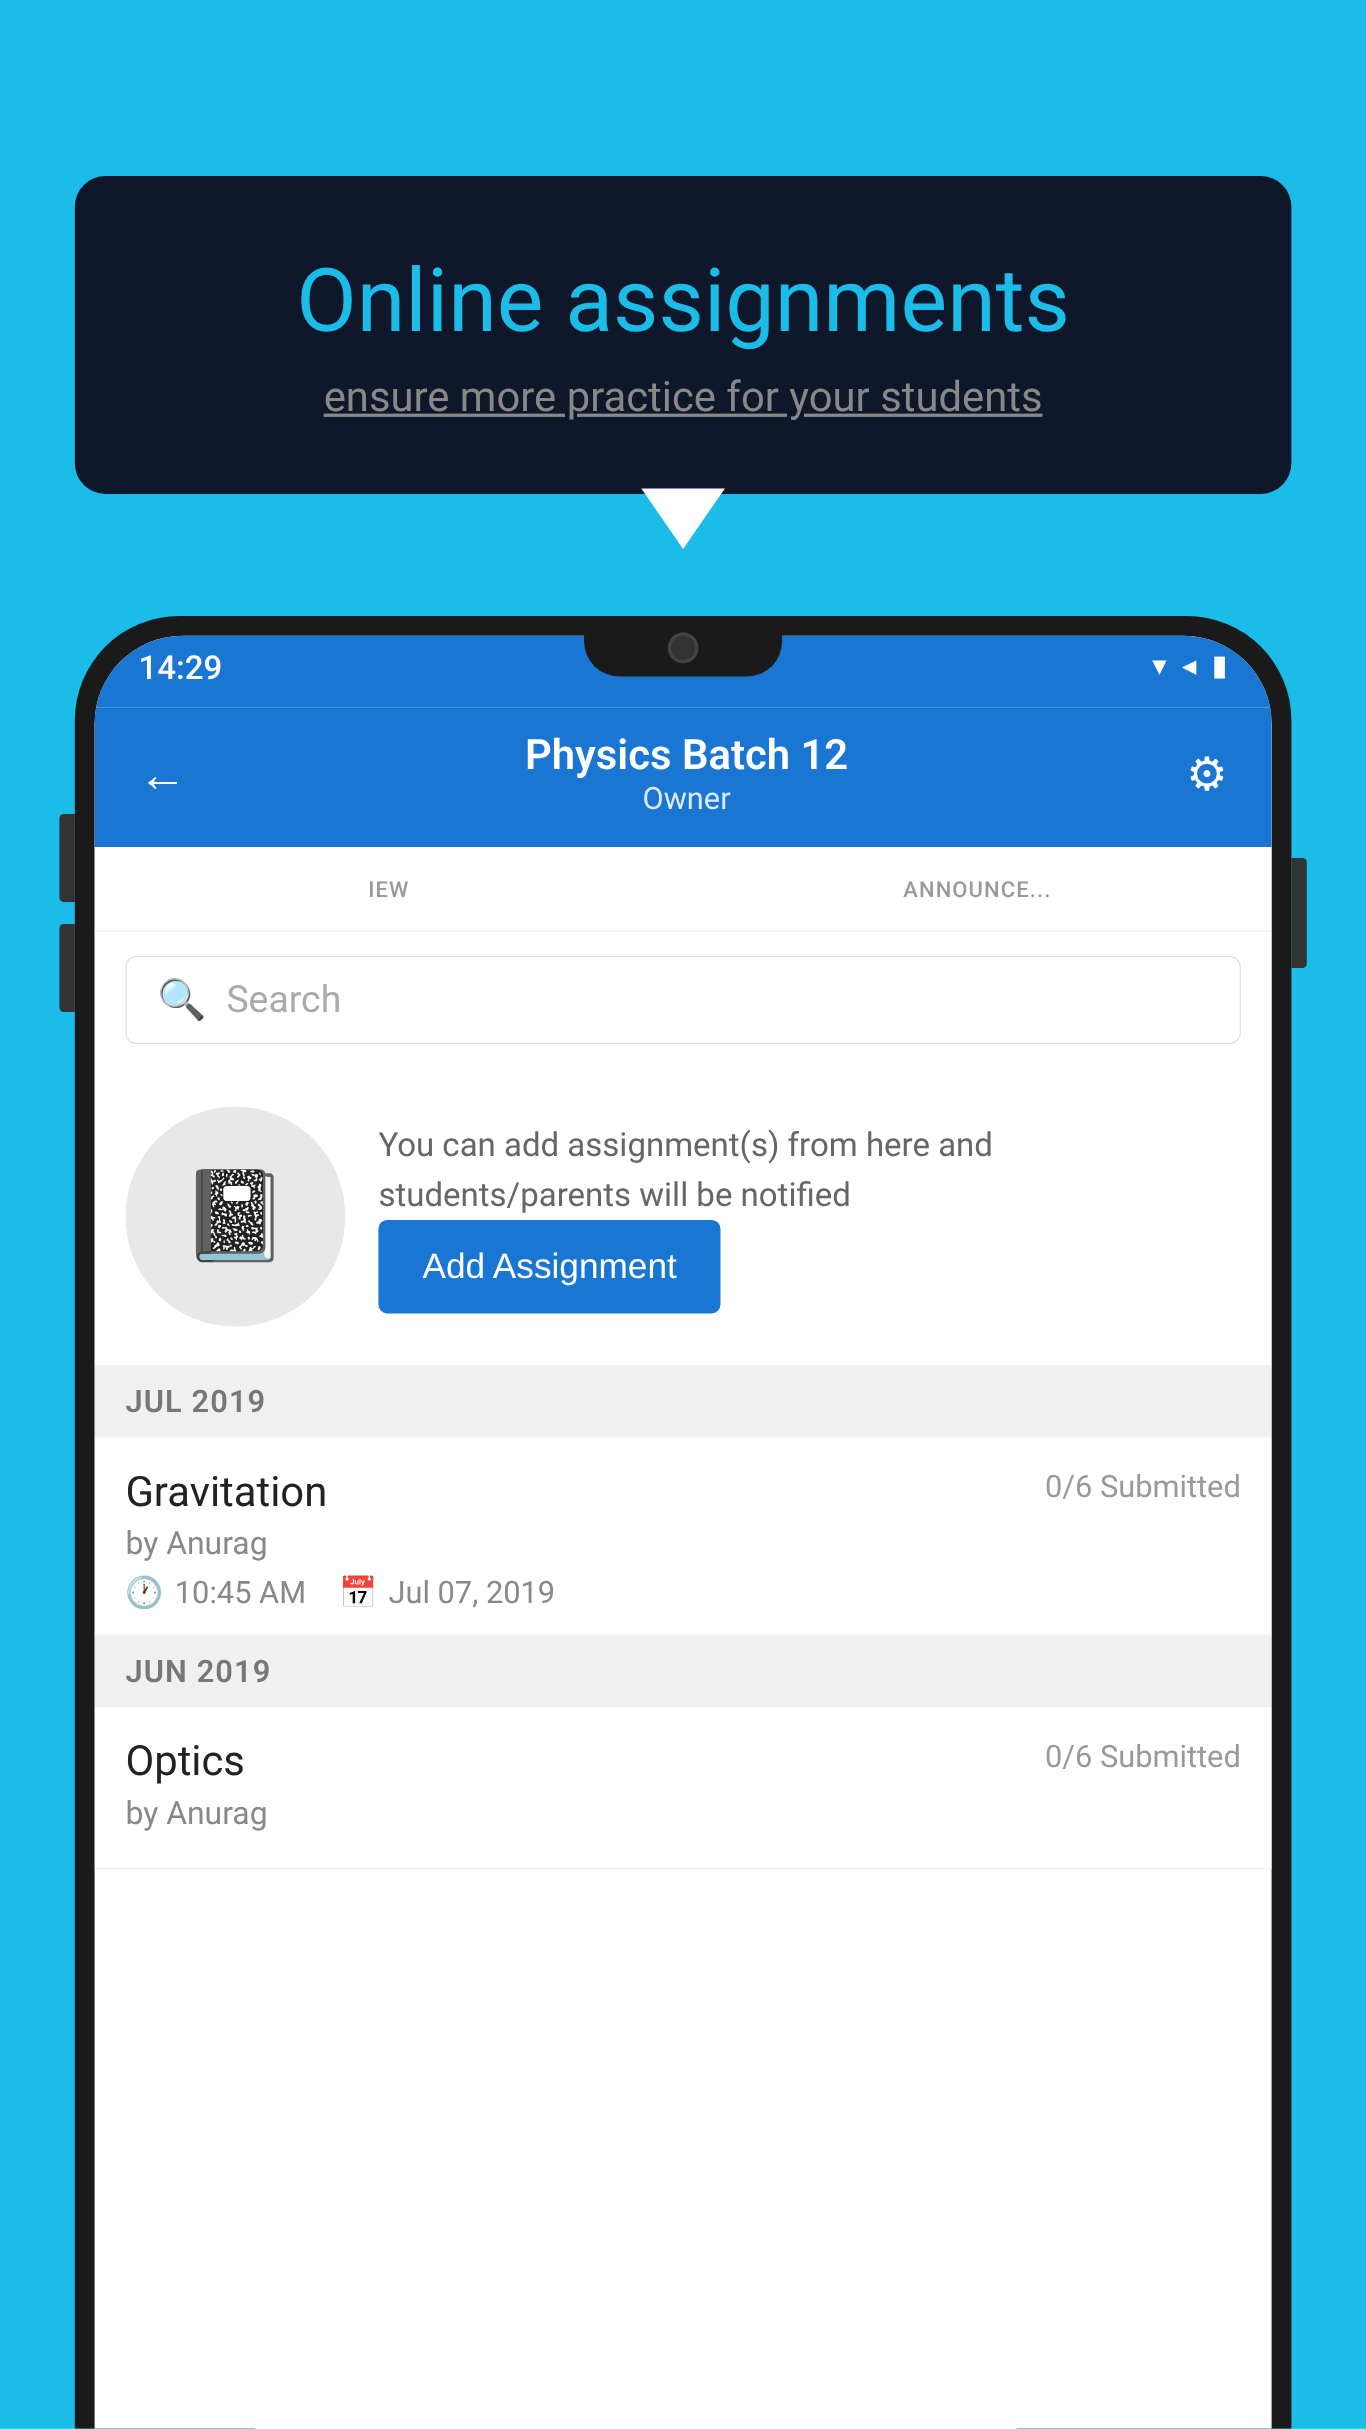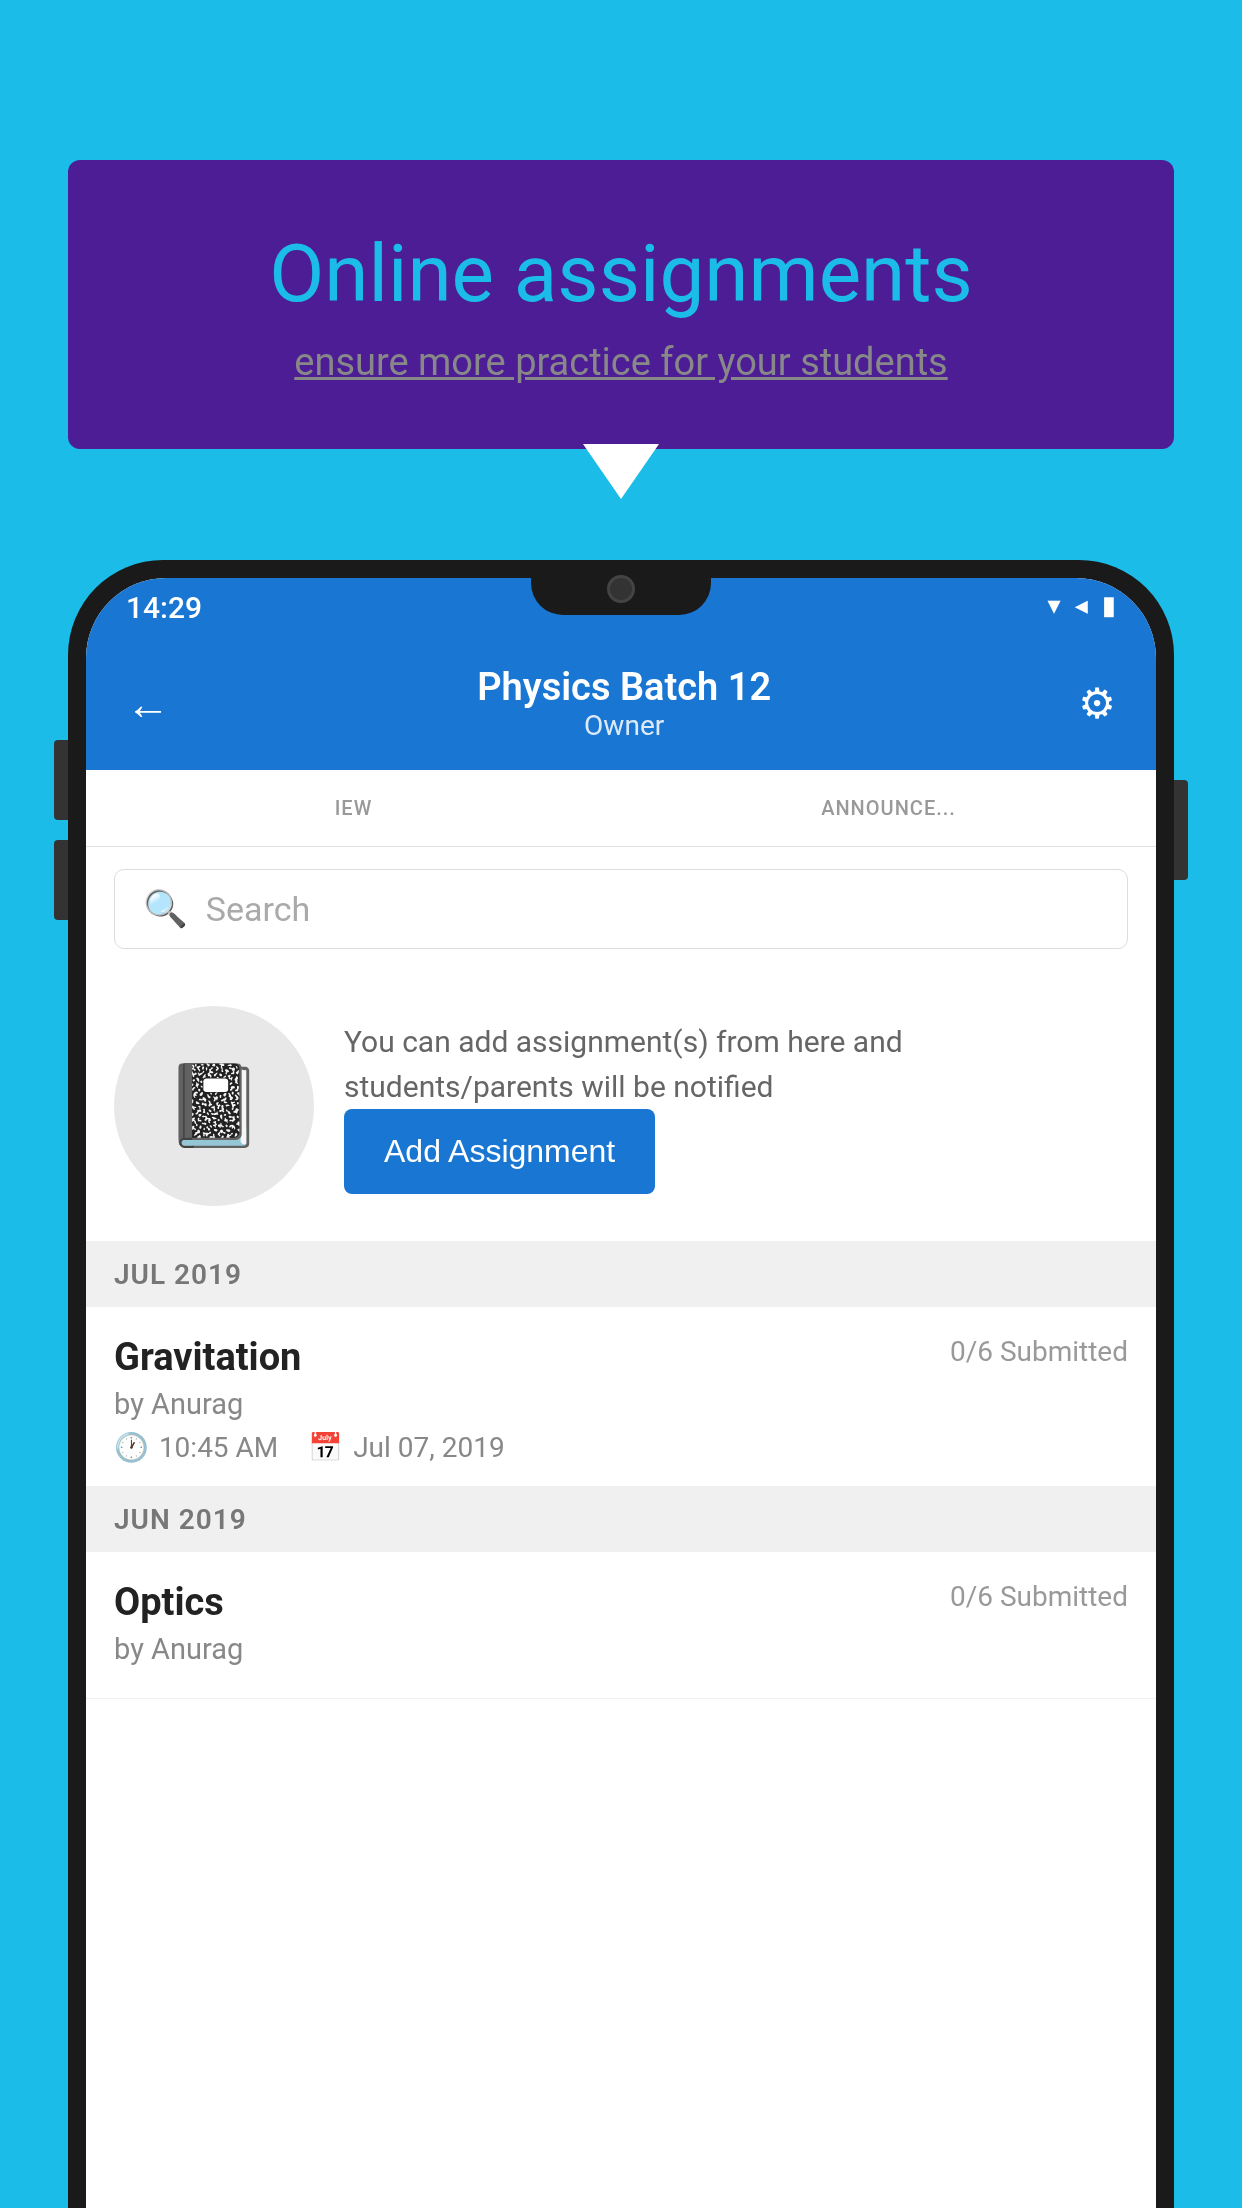--- a/index.html
+++ b/index.html
@@ -15,22 +15,22 @@
 
     
     .speech-bubble-area {
       position: absolute;
       top: 160px;
       left: 68px;
       right: 68px;
     }
 
     .speech-bubble {
-      background: #4c1d95;
-      border-radius: 12px;
+      background: #0f172a;
+      border-radius: 28px;
       padding: 70px 80px 65px;
       text-align: center;
       position: relative;
     }
 
     .speech-bubble::after {
       content: '';
       position: absolute;
       bottom: -50px;
       left: 50%;
@@ -289,21 +289,21 @@
 
     .assignment-item-top {
       display: flex;
       justify-content: space-between;
       align-items: flex-start;
       margin-bottom: 8px;
     }
 
     .assignment-name {
       font-size: 38px;
-      font-weight: 700;
+      font-weight: 400;
       color: #222;
     }
 
     .assignment-submitted {
       font-size: 28px;
       color: #999;
     }
 
     .assignment-by {
       color: #888;

